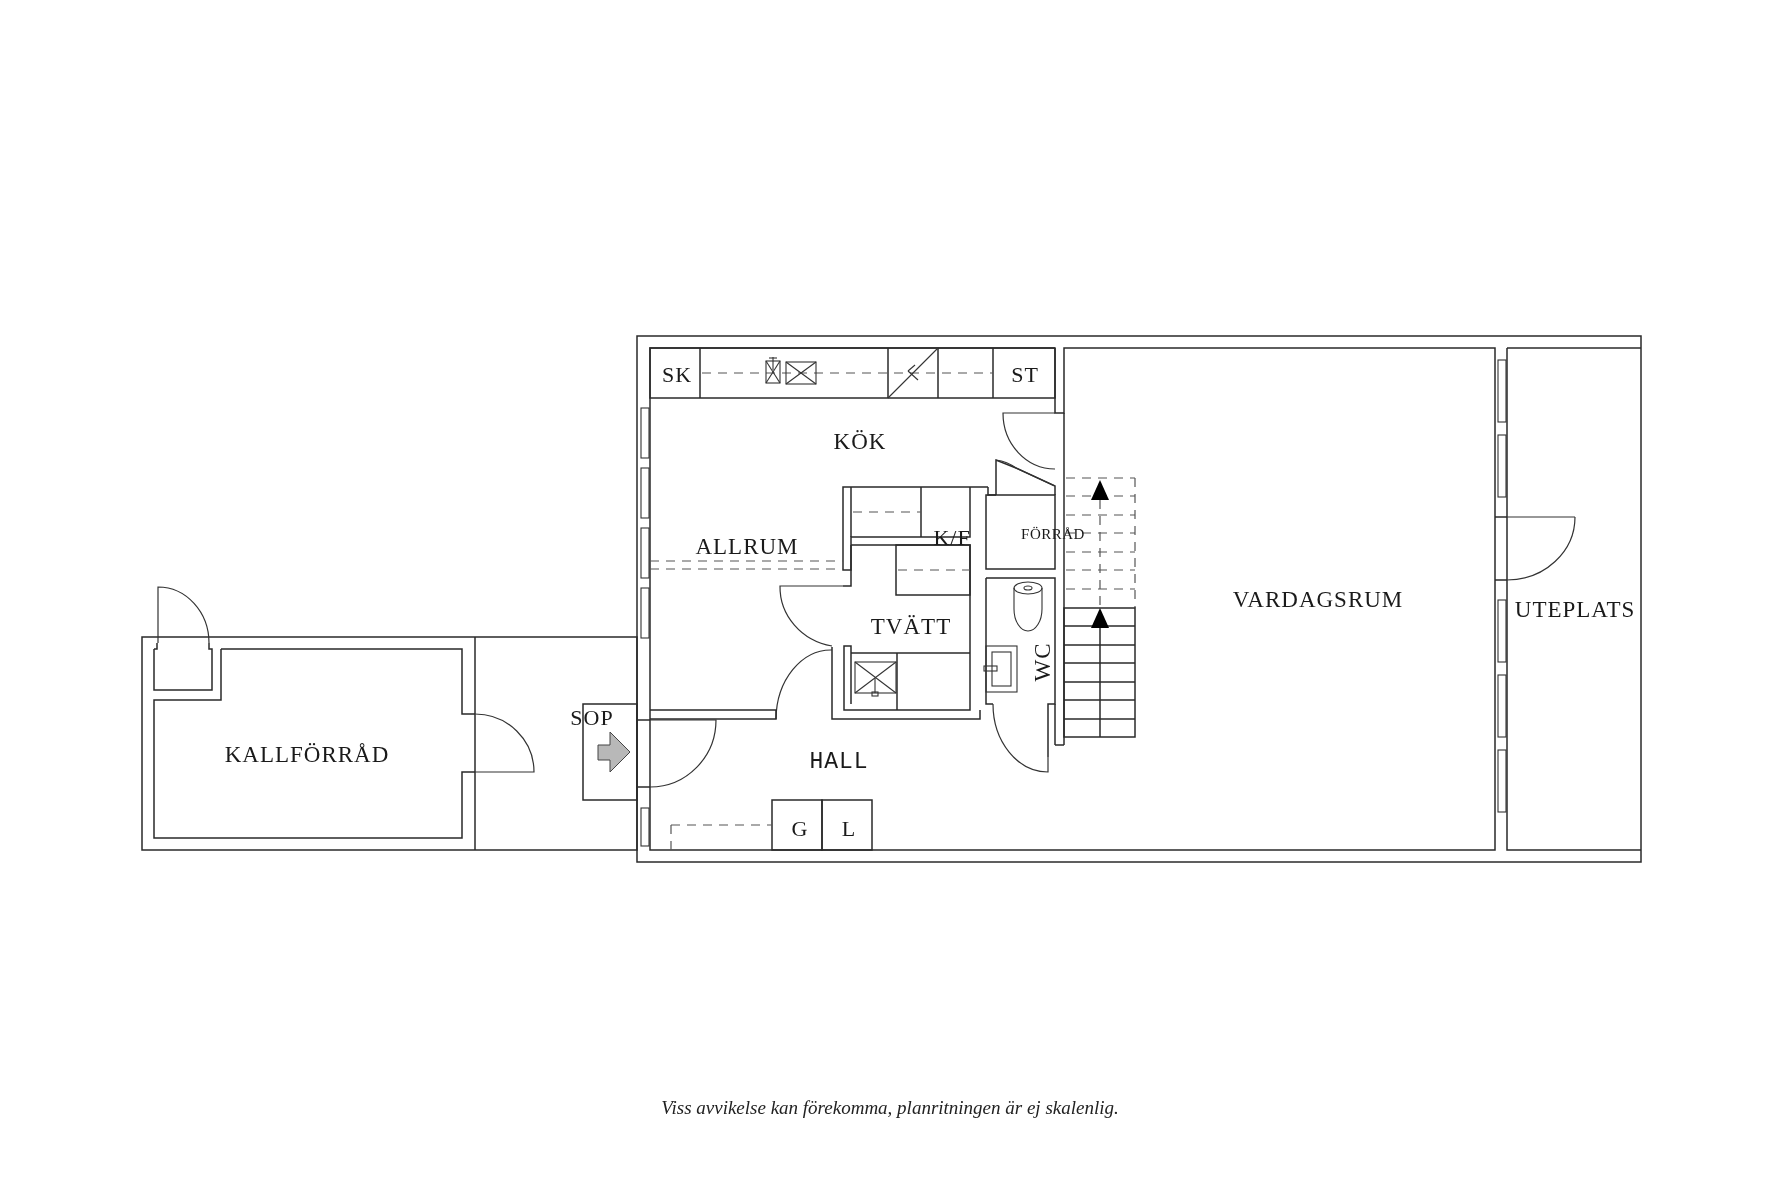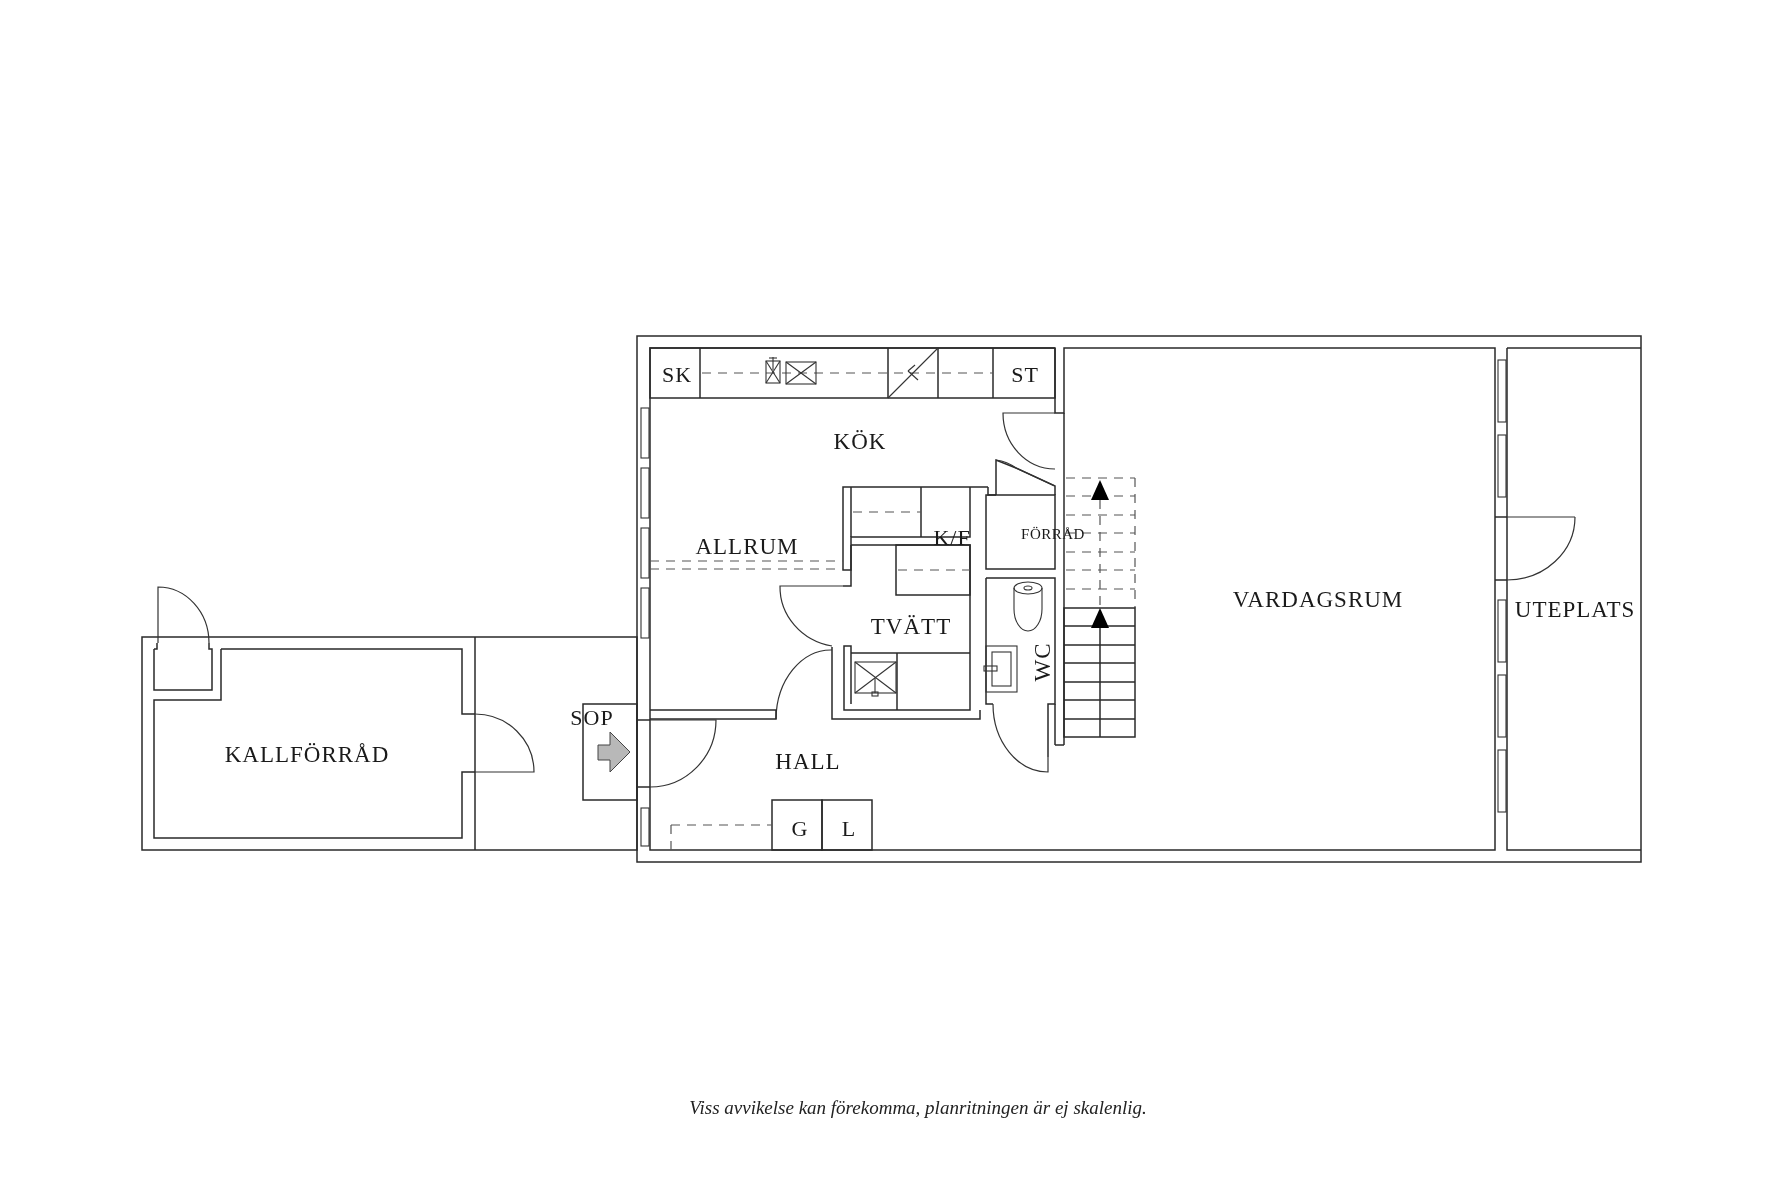--- a/index.html
+++ b/index.html
@@ -7,21 +7,21 @@
     #plan { position: absolute; left: 0; top: 0; width: 1780px; height: 1187px; }
     .w { fill: none; stroke: #2a2a2a; stroke-width: 1.5; }
     .thin { fill: none; stroke: #333; stroke-width: 1.1; }
     .dash { fill: none; stroke: #555; stroke-width: 1.2; stroke-dasharray: 9 7; }
     .arc { fill: none; stroke: #333; stroke-width: 1.2; }
     .lbl { position: absolute; color: #1a1a1a; font-family: "Liberation Serif", "DejaVu Serif", serif; letter-spacing: 1px; white-space: nowrap; transform: translate(-50%, -50%); }
     .lbl.big { font-size: 23px; }
     .lbl.mid { font-size: 22px; }
     .lbl.small { font-size: 15px; letter-spacing: 0.5px; margin-left: 32px; }
     .lbl.rot { transform: translate(-50%, -50%) rotate(-90deg); }
-    .caption { position: absolute; left: 890px; top: 1097px; transform: translateX(-50%); font-family: "Liberation Serif", "DejaVu Serif", serif; font-style: italic; font-size: 19px; color: #222; white-space: nowrap; margin-left: 28px; }
+    .caption { position: absolute; left: 890px; top: 1097px; transform: translateX(-50%); font-family: "Liberation Serif", "DejaVu Serif", serif; font-style: italic; font-size: 19px; color: #222; white-space: nowrap; }
   </style>
 </head>
 <body>
 
 <svg id="plan" viewBox="0 0 1780 1187" xmlns="http://www.w3.org/2000/svg">
 
   <g>
 
     <rect class="w" x="637" y="336" width="1004" height="526"></rect>
 
@@ -198,19 +198,19 @@
 <span class="lbl mid" style="left:592px;top:670px;margin-top:48px;">SOP</span>
 <span class="lbl big" style="left:307px;top:755px;">KALLFÖRRÅD</span>
 <span class="lbl mid" style="left:677px;top:375px;">SK</span>
 <span class="lbl mid" style="left:1025px;top:375px;">ST</span>
 <span class="lbl big" style="left:860px;top:442px;">KÖK</span>
 <span class="lbl mid" style="left:952px;top:514px;margin-top:24px;">K/F</span>
 <span class="lbl small" style="left:1021px;top:534px;">FÖRRÅD</span>
 <span class="lbl big" style="left:747px;top:547px;">ALLRUM</span>
 <span class="lbl big" style="left:911px;top:627px;">TVÄTT</span>
 <span class="lbl big rot" style="left:1043px;top:662px;">WC</span>
-<span class="lbl big" style="left:808px;top:762px;">HALL</span>
+<span class="lbl big" style="left:839px;top:762px;font-family:Liberation Mono, monospace;">HALL</span>
 <span class="lbl mid" style="left:800px;top:829px;">G</span>
 <span class="lbl mid" style="left:849px;top:829px;">L</span>
 <span class="lbl big" style="left:1318px;top:600px;">VARDAGSRUM</span>
 <span class="lbl big" style="left:1575px;top:610px;">UTEPLATS</span>
 
 <div class="caption">Viss avvikelse kan förekomma, planritningen är ej skalenlig.</div>
 
 </body></html>

